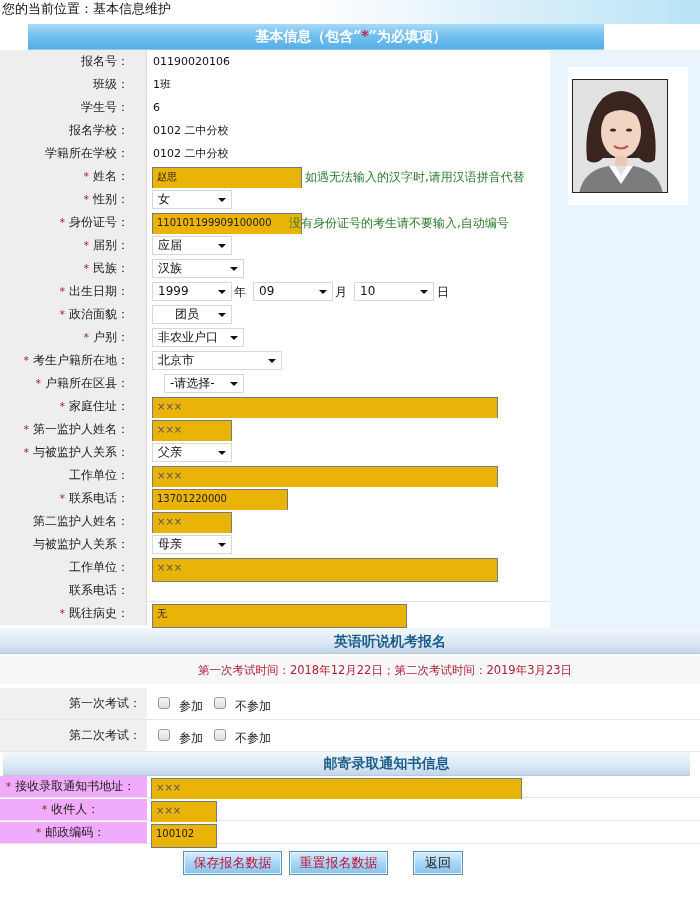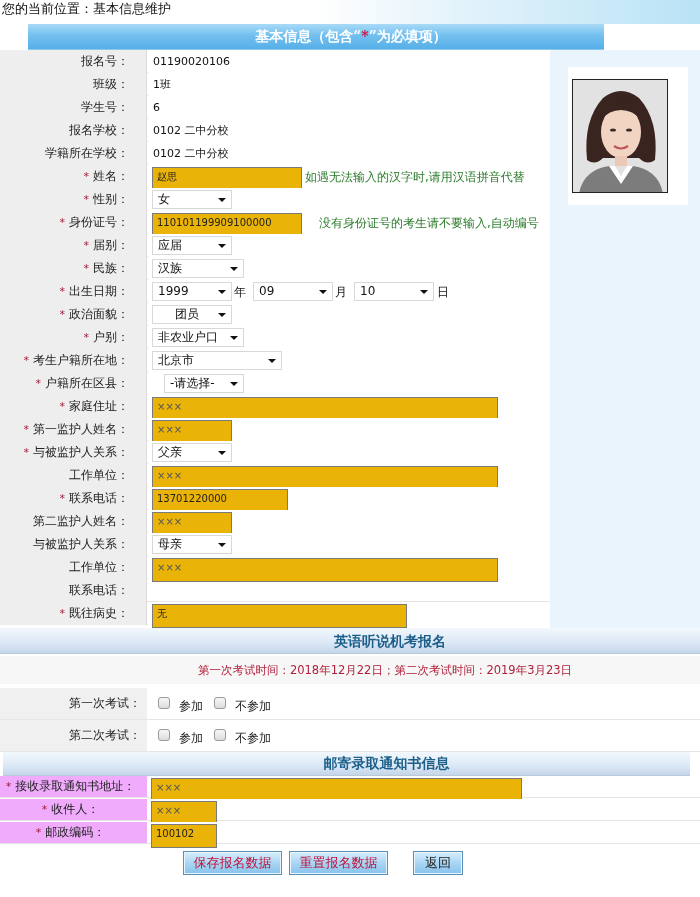--- a/index.html
+++ b/index.html
@@ -155,21 +155,21 @@
     <div class="lbl"><span class="star">*</span><span>性别：</span></div>
     <div class="val">
       <div class="sel" style="left:4px;width:80px;"><span>女</span><span class="arrow"></span></div>
     </div>
   </div>
 
   <div class="row">
     <div class="lbl"><span class="star">*</span><span>身份证号：</span></div>
     <div class="val">
       <div class="inp" style="left:4px;width:150px;">110101199909100000</div>
-      <span class="hint" style="left:171px;">没有身份证号的考生请不要输入,自动编号</span>
+      <span class="hint" style="left:141px;">没有身份证号的考生请不要输入,自动编号</span>
     </div>
   </div>
 
   <div class="row">
     <div class="lbl"><span class="star">*</span><span>届别：</span></div>
     <div class="val">
       <div class="sel" style="left:4px;width:80px;"><span>应届</span><span class="arrow"></span></div>
     </div>
   </div>
 

